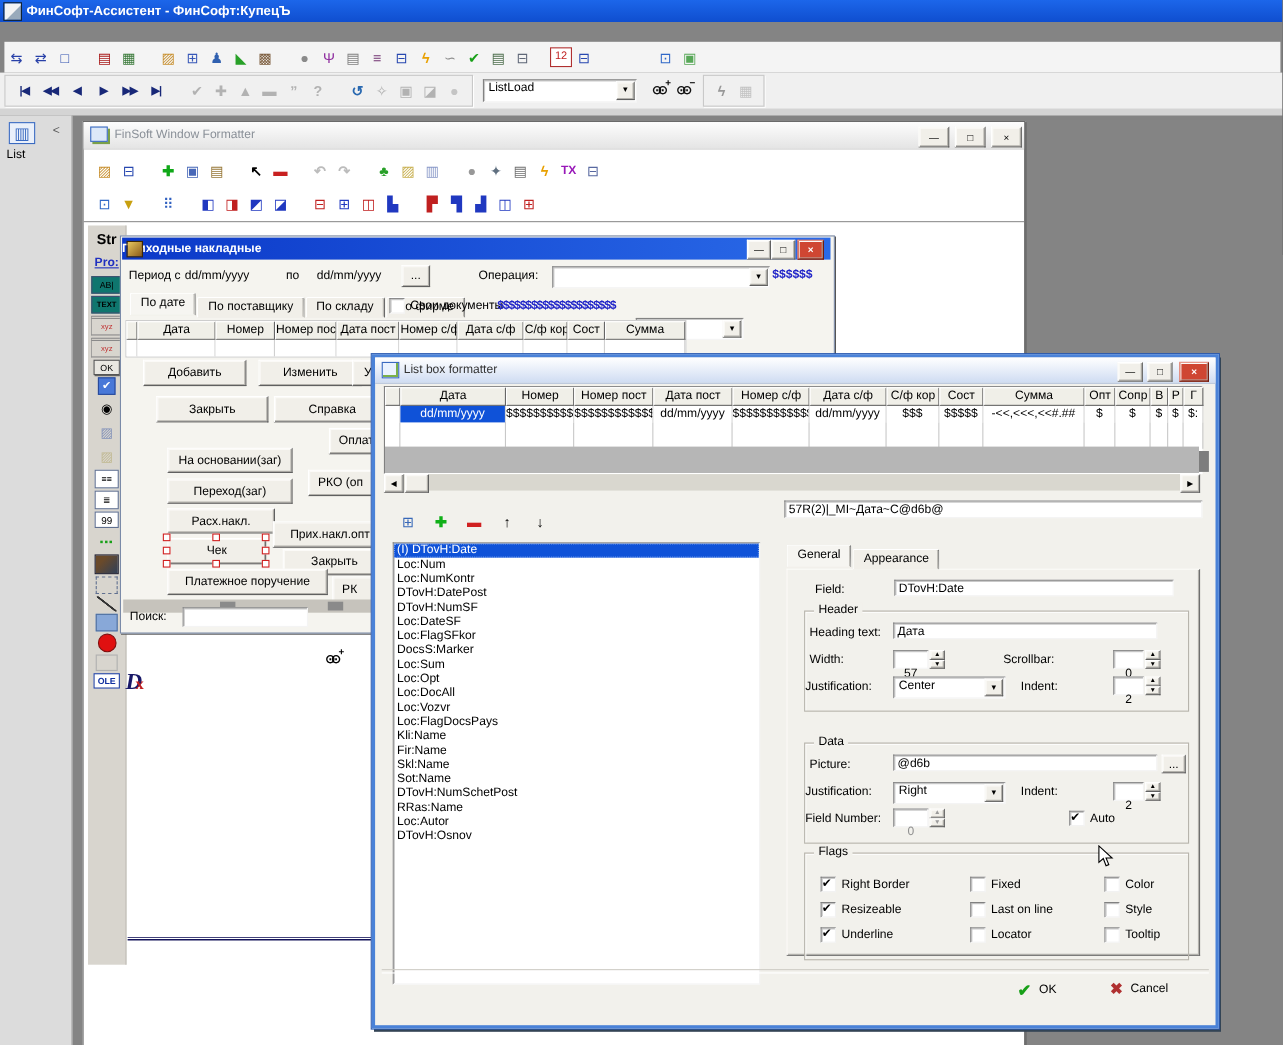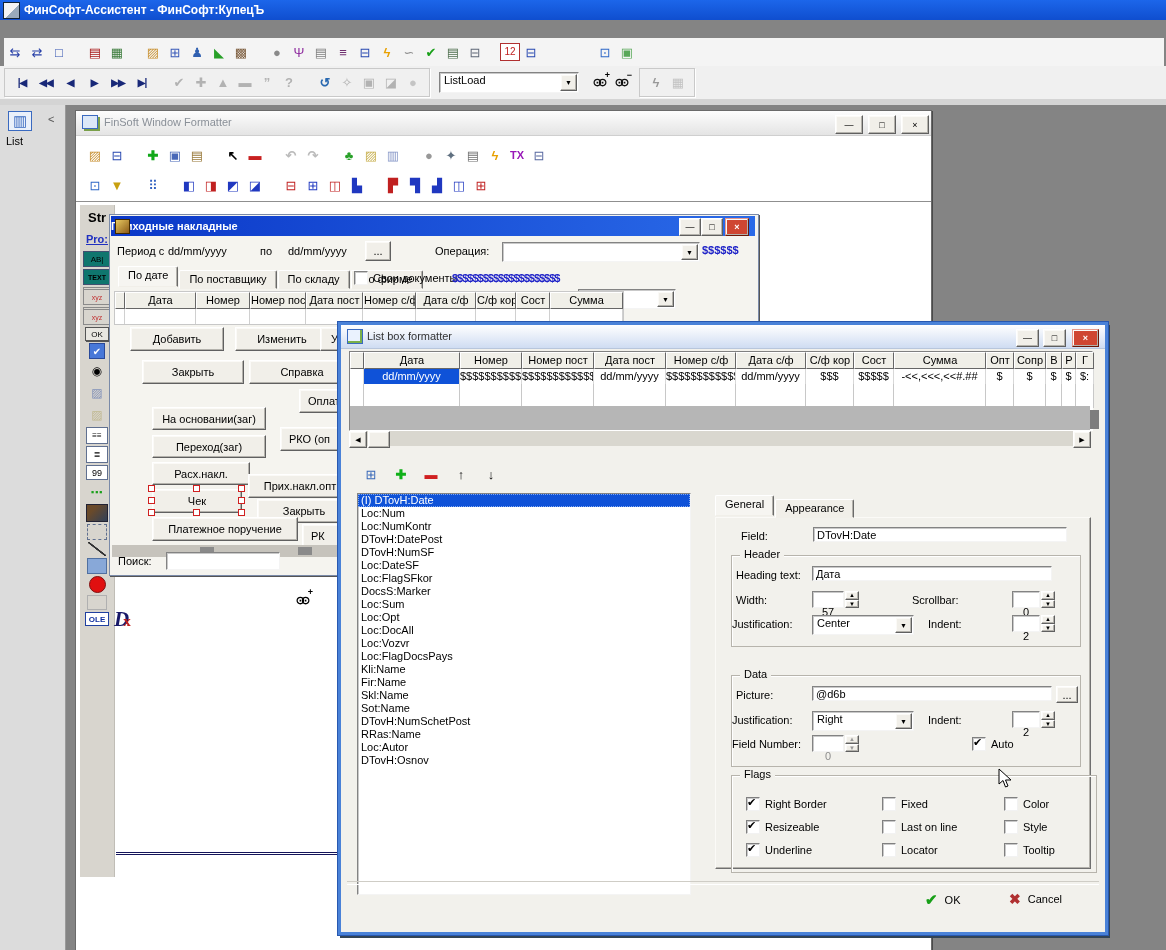--- a/index.html
+++ b/index.html
@@ -719,20 +719,24 @@
         <div class="li">Kli:Name</div>
         <div class="li">Fir:Name</div>
         <div class="li">Skl:Name</div>
         <div class="li">Sot:Name</div>
         <div class="li">DTovH:NumSchetPost</div>
         <div class="li">RRas:Name</div>
         <div class="li">Loc:Autor</div>
         <div class="li">DTovH:Osnov</div>
       </div>
 
+    <div class="sunken abs" style="left:372px;top:130px;width:380px;height:16px;padding:1px 3px 0;box-sizing:border-box;white-space:nowrap;overflow:hid
+den;">
+      <span>57R(2)|_MI~Дата~C@d6b@</span>
+    </div>
     <div class="abs" style="left:374px;top:172px;display:flex;align-items:flex-end;height:21px;z-index:2;">
 
     <span class="tab sel">General</span>
         <span class="tab">Appearance</span>
       </div>
     <div class="abs" style="left:374px;top:192px;width:374px;height:350px;border:1px solid;border-color:#fbfaf7 #6f6f6f #6f6f6f #fbfaf7;box-shadow:inset -1px -1px 0 #b4b2ac;"></div>
 
     <span class="lbl" style="left:400px;top:205px;width:64px;">Field:</span>
     <div class="sunken abs" style="left:472px;top:202px;width:254px;height:15px;padding:1px 3px 0;box-sizing:border-box;">
       <span>DTovH:Date</span>
@@ -805,21 +809,21 @@
       </div>
       <div class="abs" style="left:240px;top:61px;">
 
       <label class="flag sel">
             <span class="cb"></span>
             <span class="ft">Auto</span>
           </label>
         </div>
     </div>
 
-    <div class="grp" style="left:390px;top:450px;width:348px;height:96px;padding-left:16px;">
+    <div class="grp" style="left:390px;top:450px;width:348px;height:96px;">
       <span class="legend">Flags</span>
       <div class="flaggrid" style="left:14px;top:16px;grid-template-columns:136px 122px 80px;">
 
       <label class="flag sel">
             <span class="cb"></span>
             <span class="ft">Right Border</span>
           </label>
           <label class="flag sel">
             <span class="cb"></span>
             <span class="ft">Resizeable</span>

